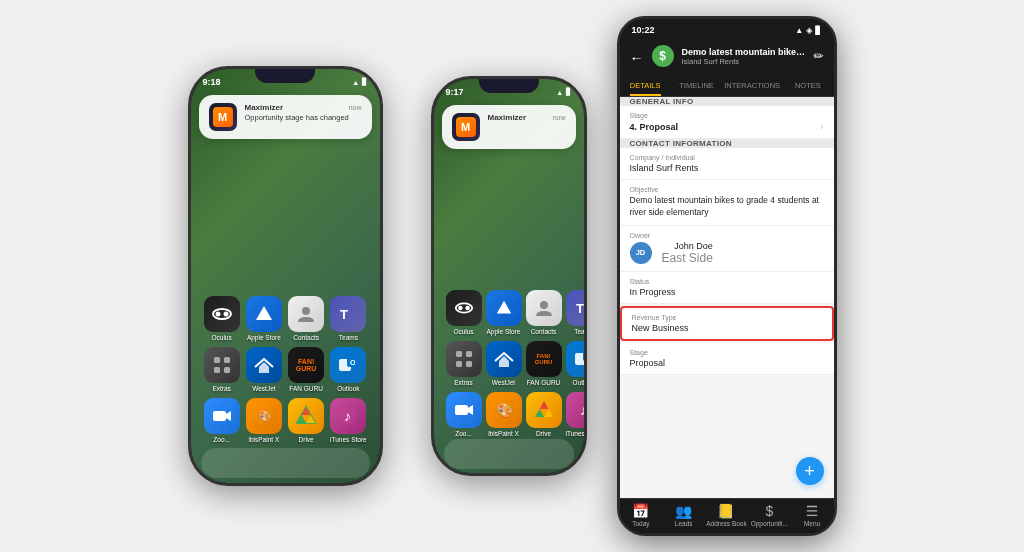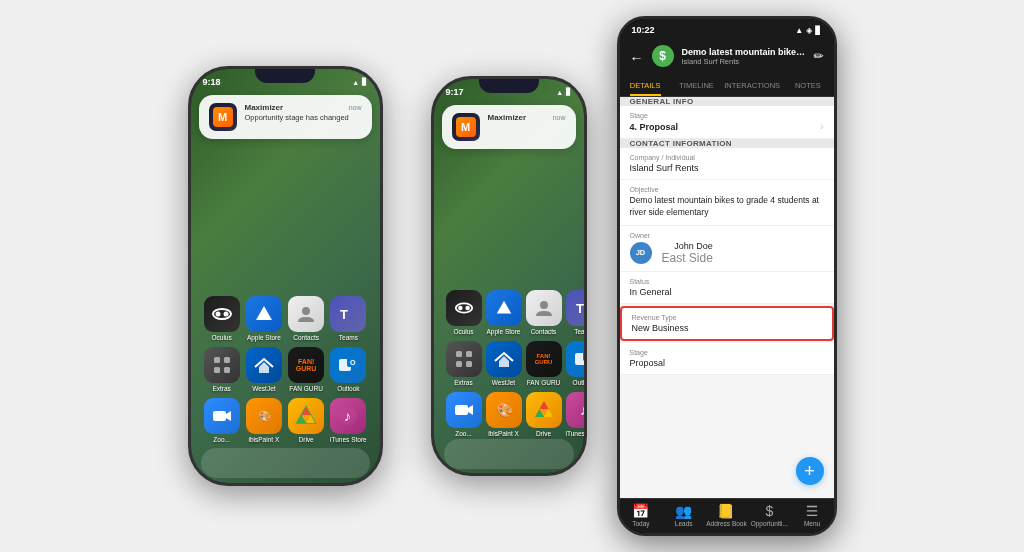--- a/index.html
+++ b/index.html
@@ -870,21 +870,21 @@
           <div class="owner-avatar">JD</div>
           <div class="owner-info">
             <span class="owner-name">John Doe</span>
             <span class="owner-team">East Side</span>
           </div>
         </div>
       </div>
 
       <div class="crm-field">
         <div class="crm-field-label">Status</div>
-        <div class="status-in-progress">In General</div>
+        <div class="status-in-progress">In Progress</div>
       </div>
 
       <div class="revenue-highlight">
         <div class="crm-field-label">Revenue Type</div>
         <div class="crm-field-value">New Business</div>
       </div>
 
       <div class="crm-bottom-field">
         <div class="crm-field-label">Stage</div>
         <div class="crm-field-value">Proposal</div>

